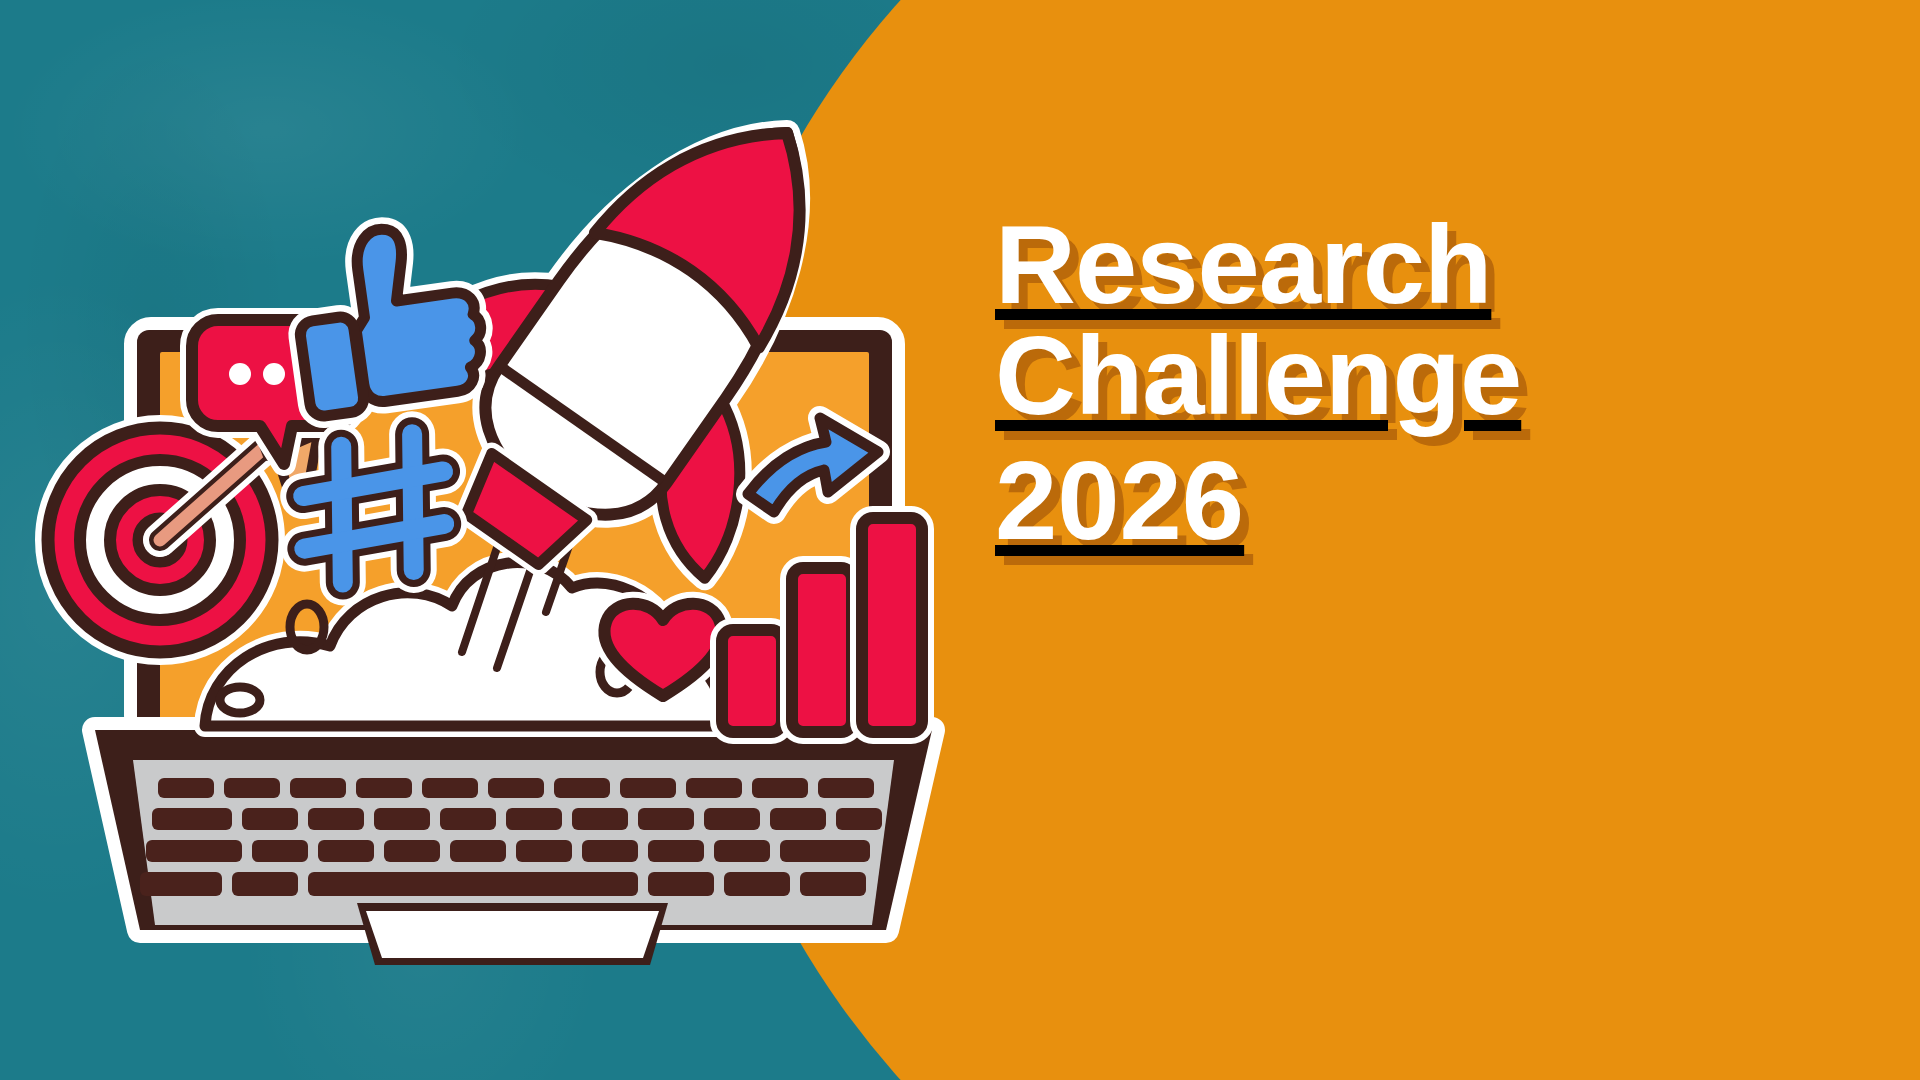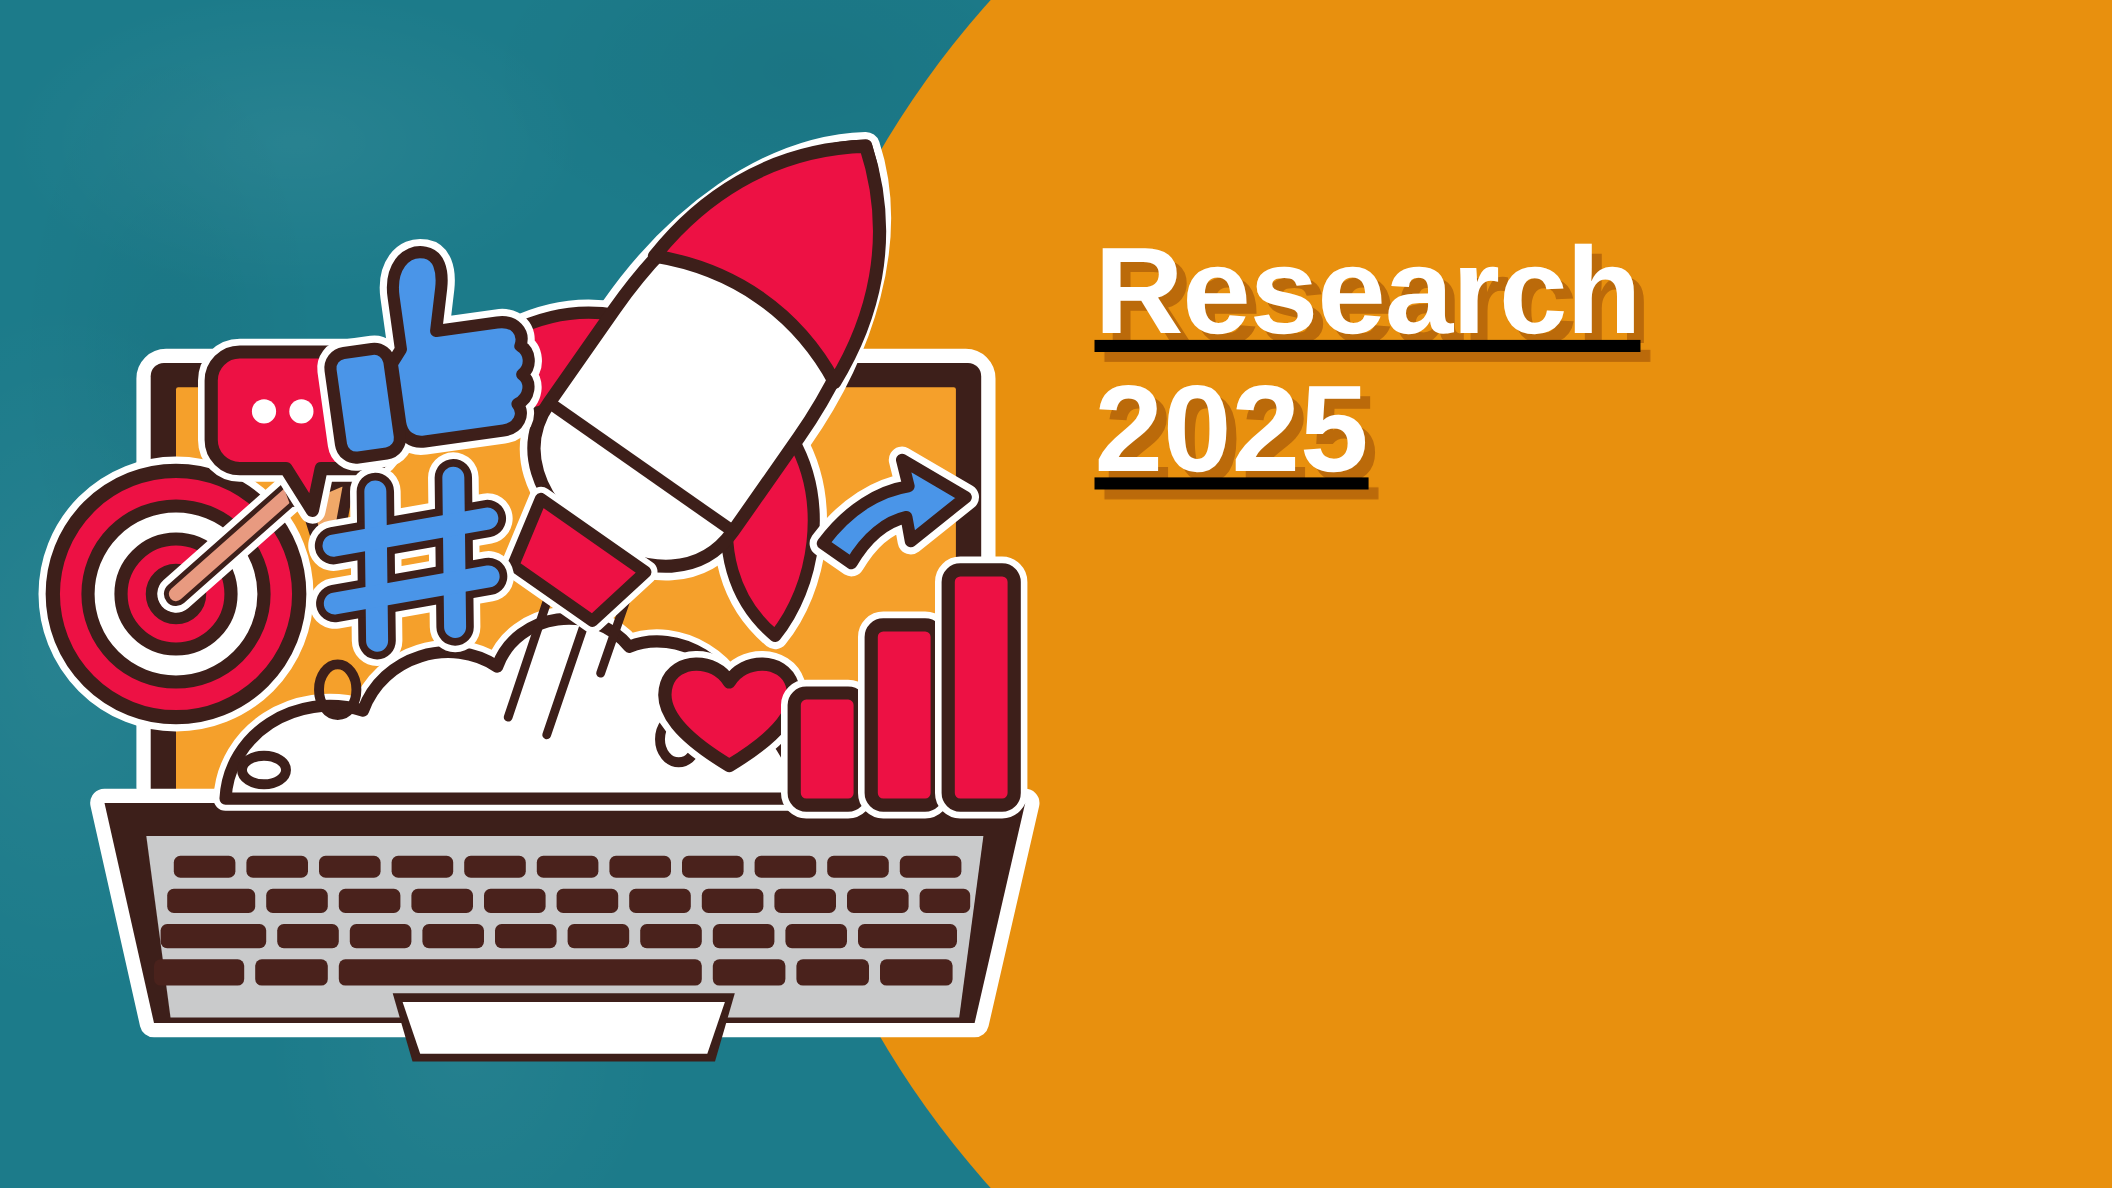--- a/index.html
+++ b/index.html
@@ -349,16 +349,17 @@
                  L 828 492
                  L 824 470
                  C 806 474, 788 488, 774 512 Z" fill="#4a95e8" stroke="#3d1f1a" stroke-width="11" stroke-linejoin="round"></path>
       </g>
 
     </svg>
   </div>
 
   <div class="title-block">
     <span class="title-line">Research</span>
-    <span class="title-line year">2025</span>
+    <span class="title-line">Challenge</span>
+    <span class="title-line year">2026</span>
   </div>
 
 </div>
 
 </body></html>

